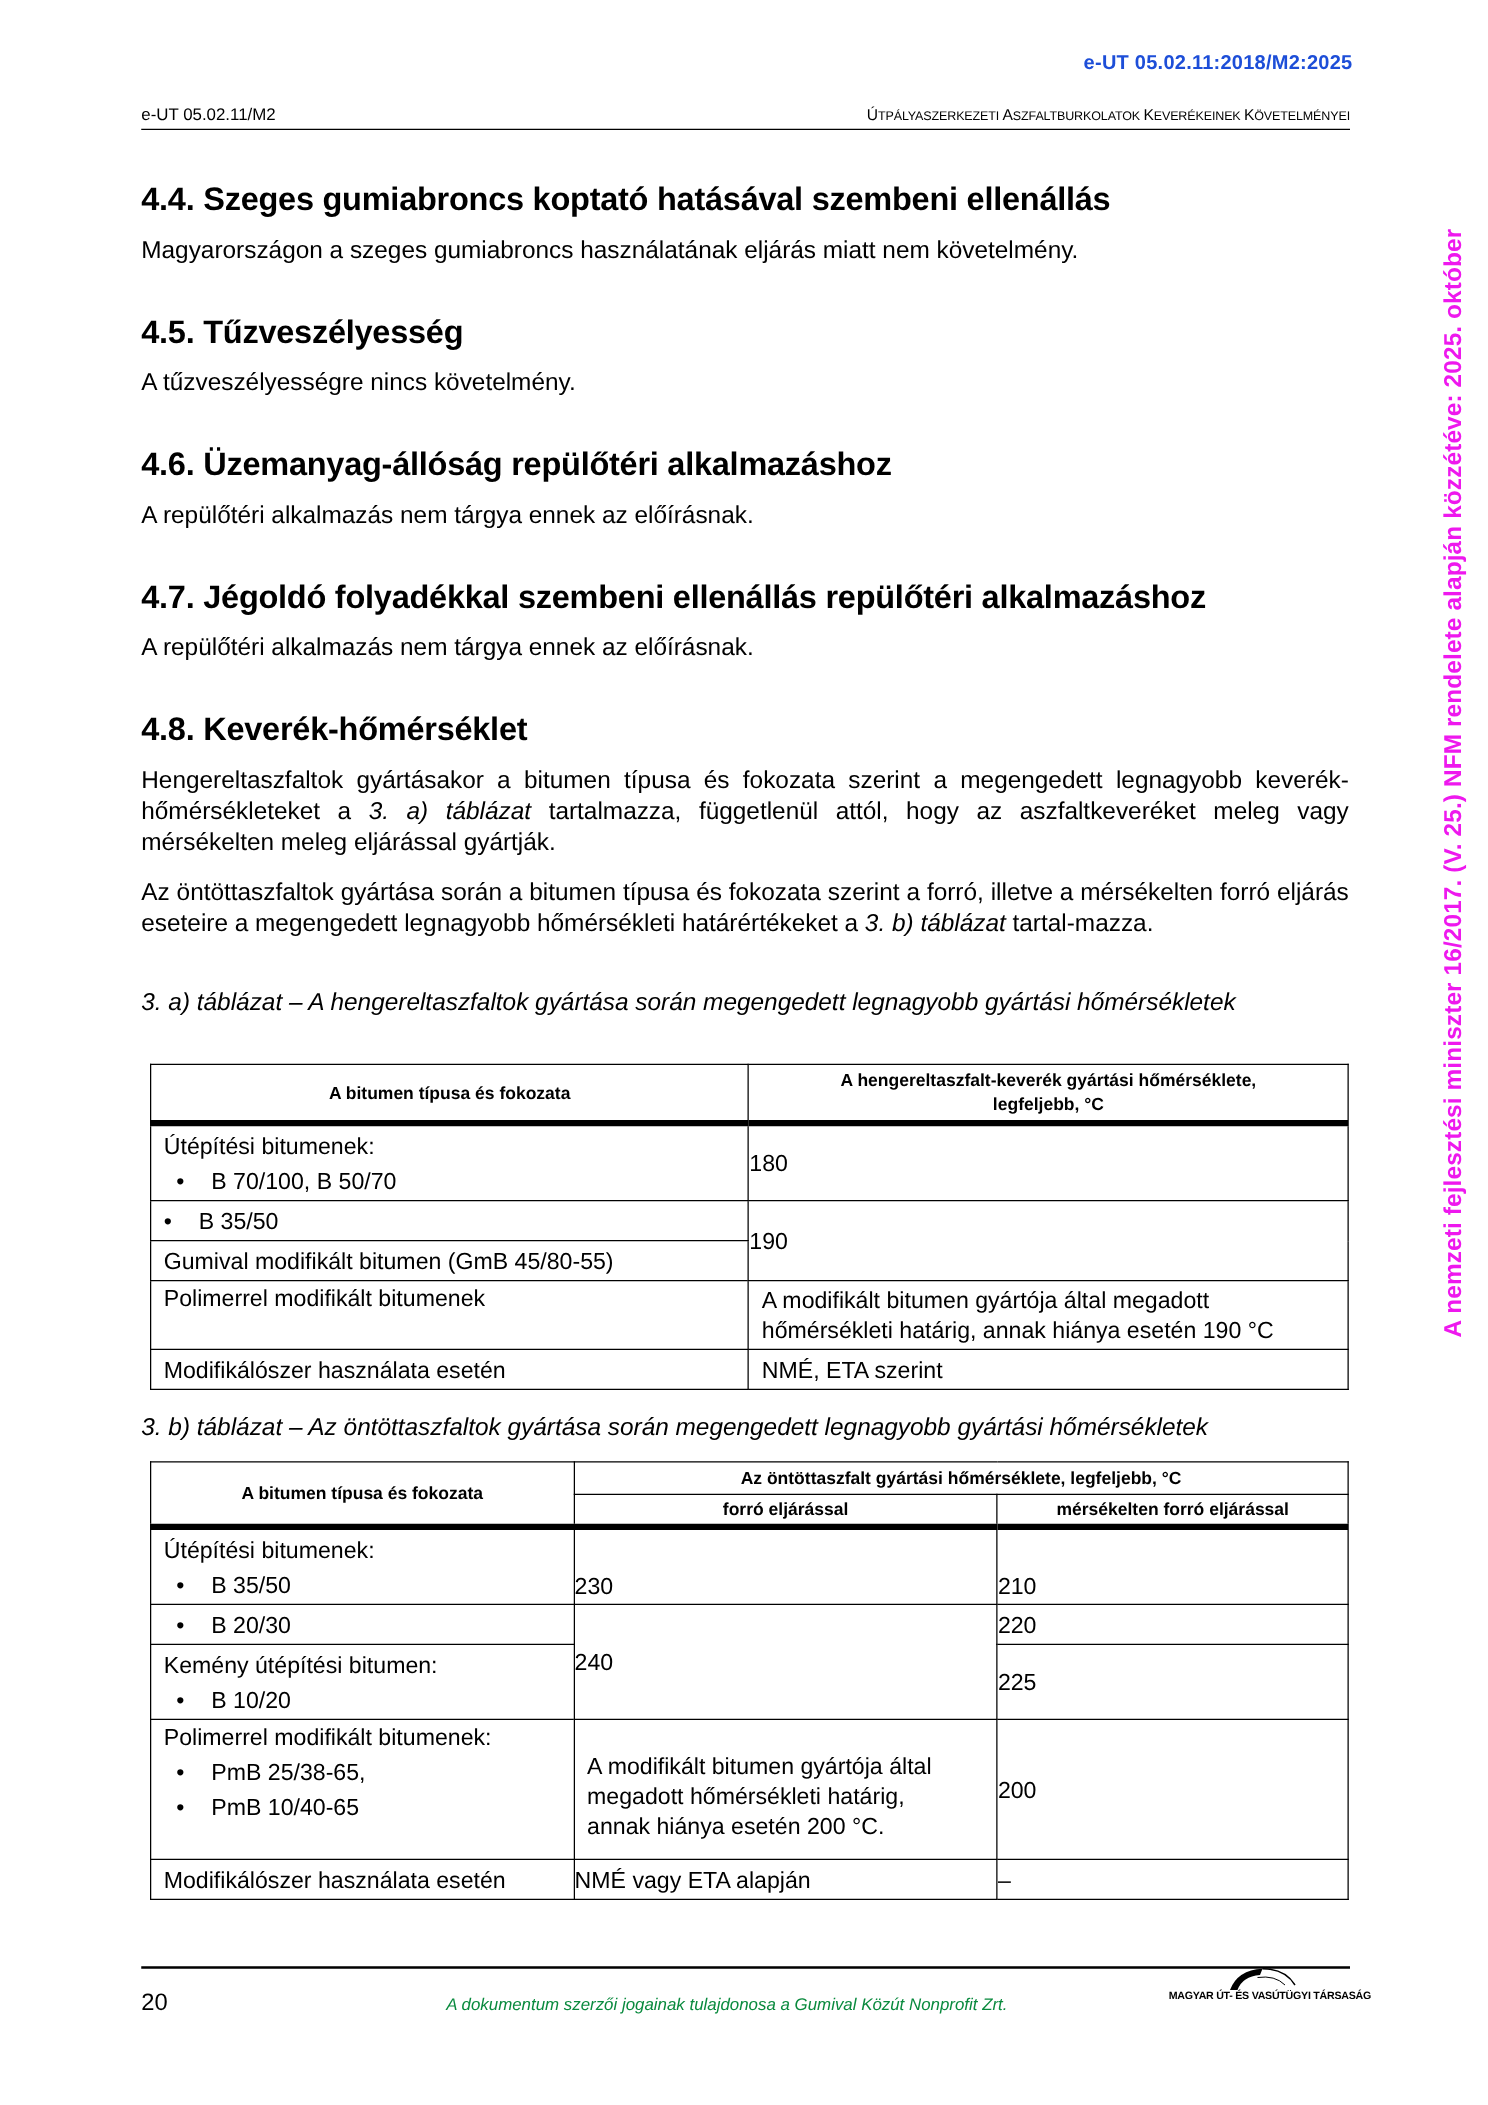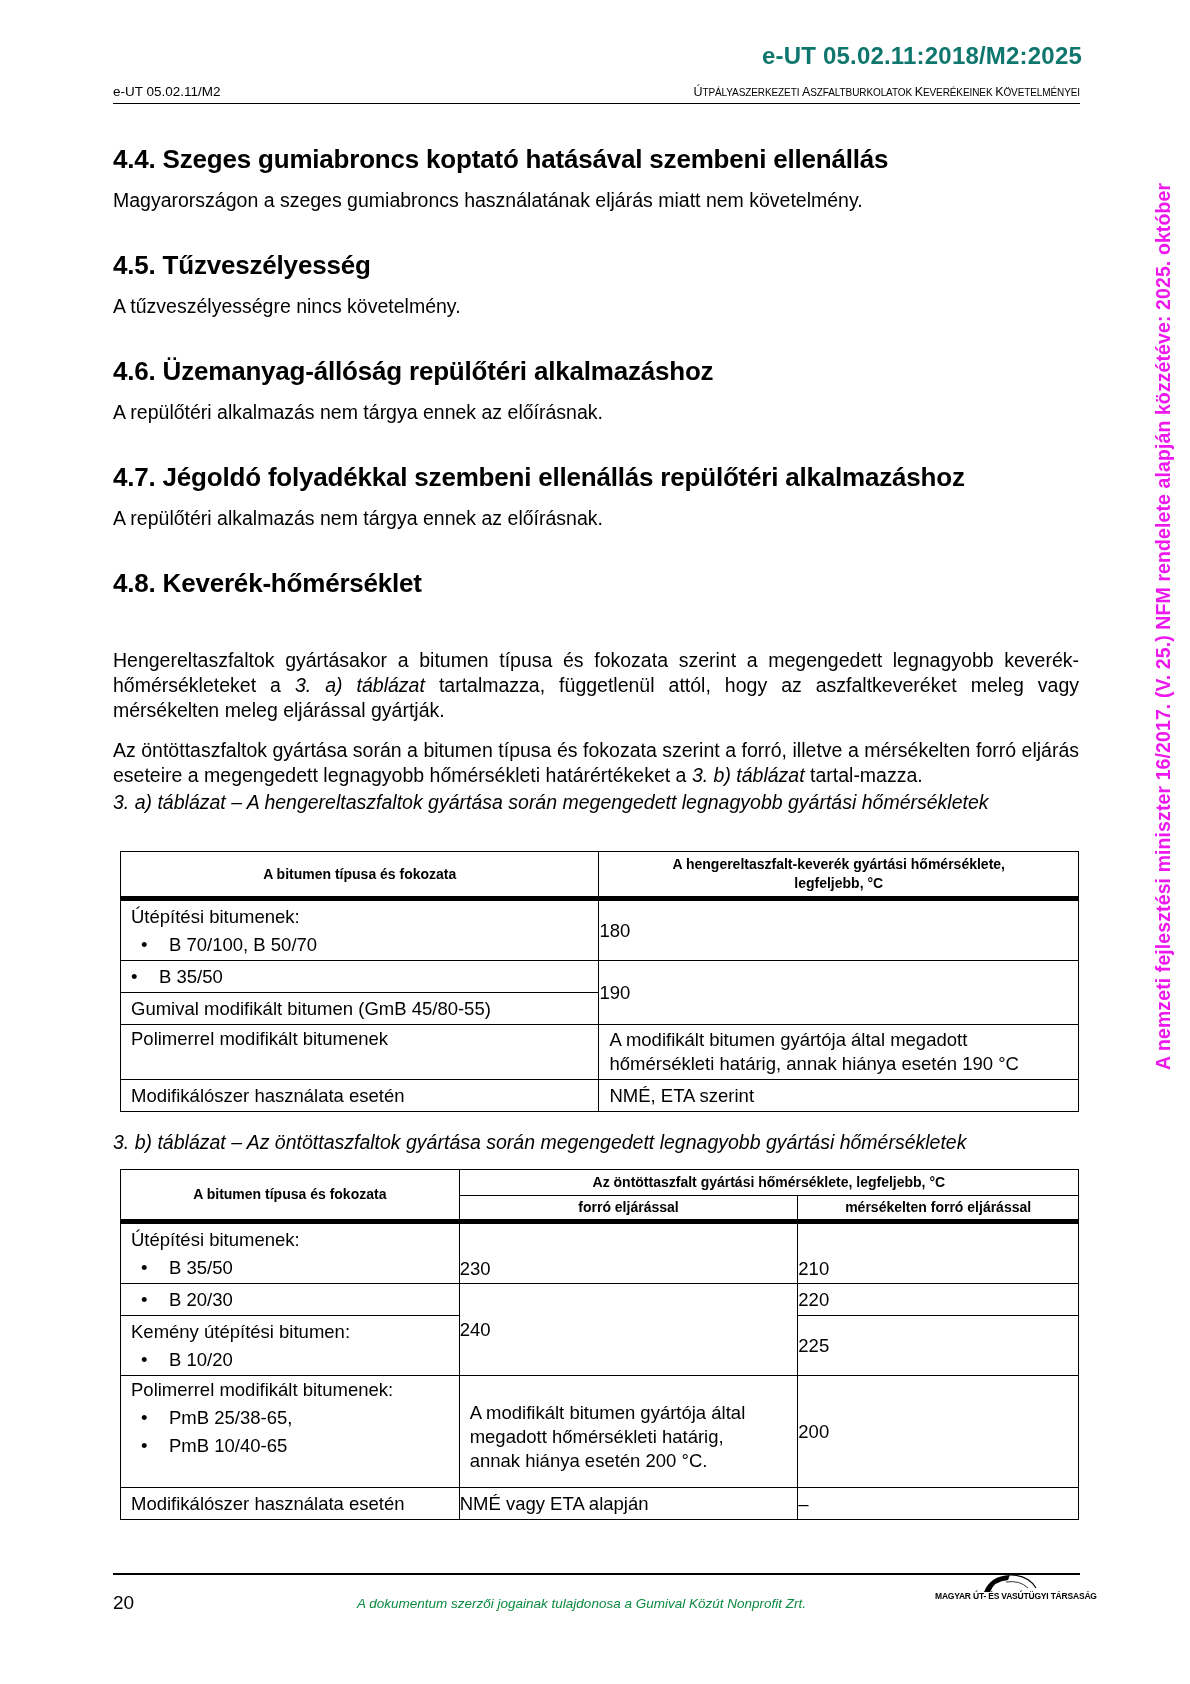--- a/index.html
+++ b/index.html
@@ -1,26 +1,26 @@
 <!DOCTYPE html>
 <html><head>
 <meta charset="utf-8">
 <style>
   html, body { margin:0; padding:0; background:#fff; }
   body { width:1190px; height:1684px; position:relative; overflow:hidden;
          font-family:"Liberation Sans", sans-serif; color:#000; }
   .abs { position:absolute; }
-  #doc-code { right:108px; top:42px; font-size:24px; font-weight:bold; color:#0f766e; letter-spacing:0.2px; }
+  #doc-code { right:108px; top:42px; font-size:16px; font-weight:bold; color:#1d4ed8; letter-spacing:0.2px; }
   #run-left { left:113px; top:84px; font-size:13.5px; }
   #run-right { right:110px; top:85px; font-size:12.5px; letter-spacing:-0.1px; }
   #run-right .sc { font-size:10px; }
   #header-rule { left:113px; top:103px; width:967px; height:0; border-top:1.3px solid #000; }
   h2 { margin:0; position:absolute; left:113px; font-size:26px; font-weight:bold; letter-spacing:-0.2px; }
   .p { position:absolute; left:113px; width:966px; font-size:19.5px; line-height:25px; }
-  .just { text-align:justify;margin-top:36px; }
+  .just { text-align:justify; }
   .cap { position:absolute; left:113px; width:966px; font-size:19.5px; line-height:25px; font-style:italic; }
 
   table { border-collapse:collapse; position:absolute; }
   td, th { border:1.5px solid #000; padding:0; vertical-align:middle; }
   th { font-size:14px; font-weight:bold; text-align:center; line-height:19px; }
   td { font-size:18.5px; line-height:28px; }
   .l { padding-left:10px; }
   .c { text-align:left; }
   .thick-bottom { border-bottom:5px solid #000; }
   .bul { display:block; padding-left:10px; }

